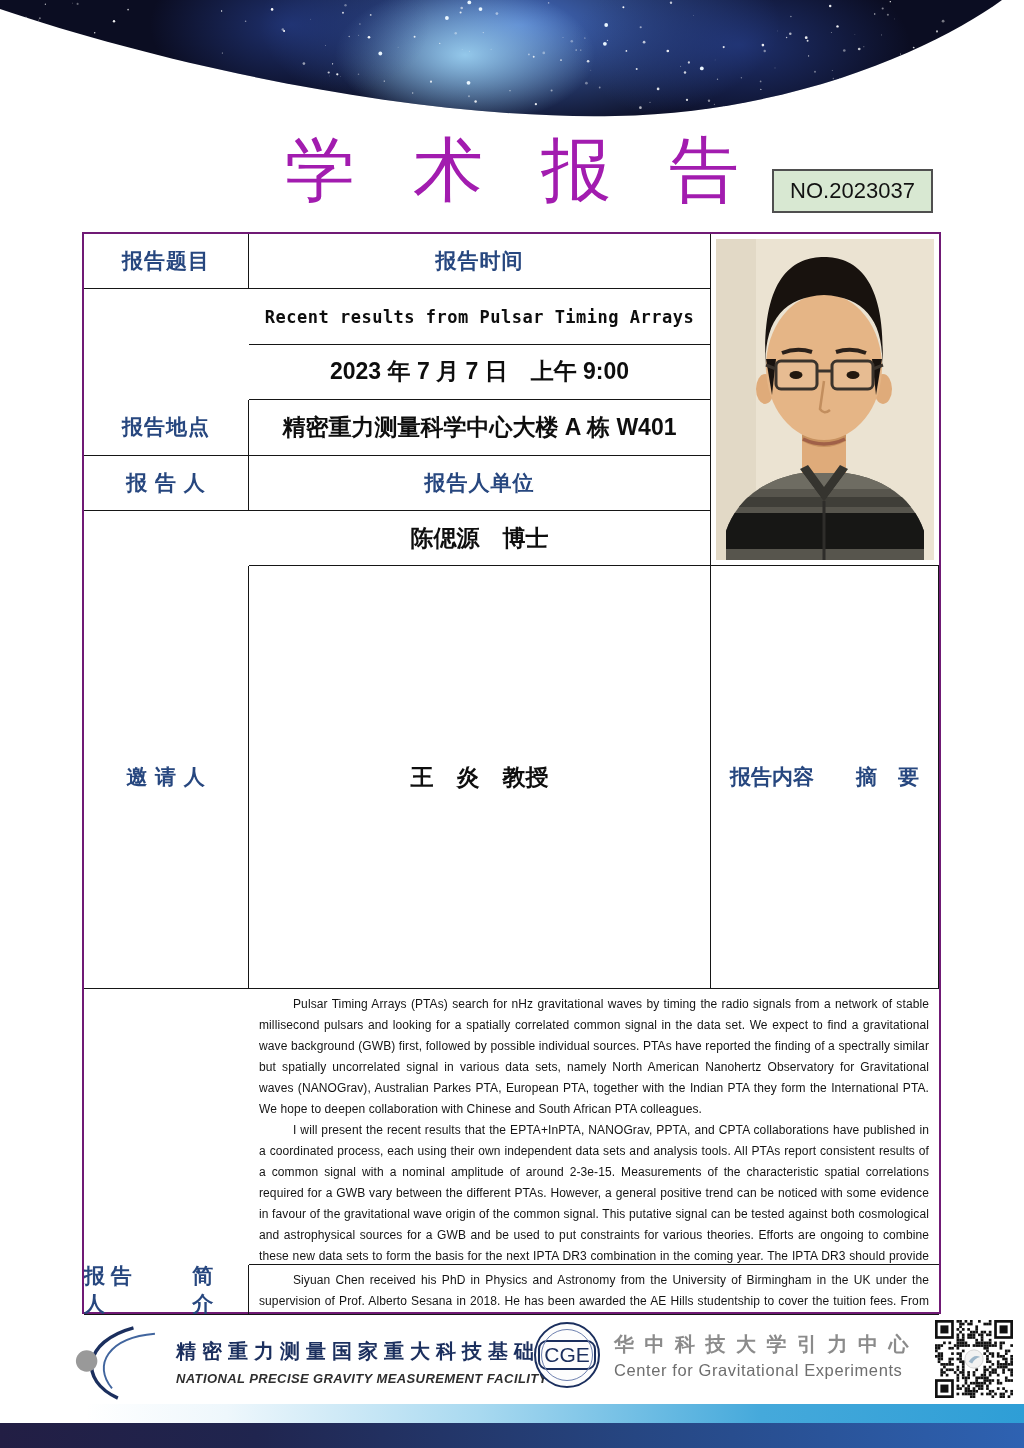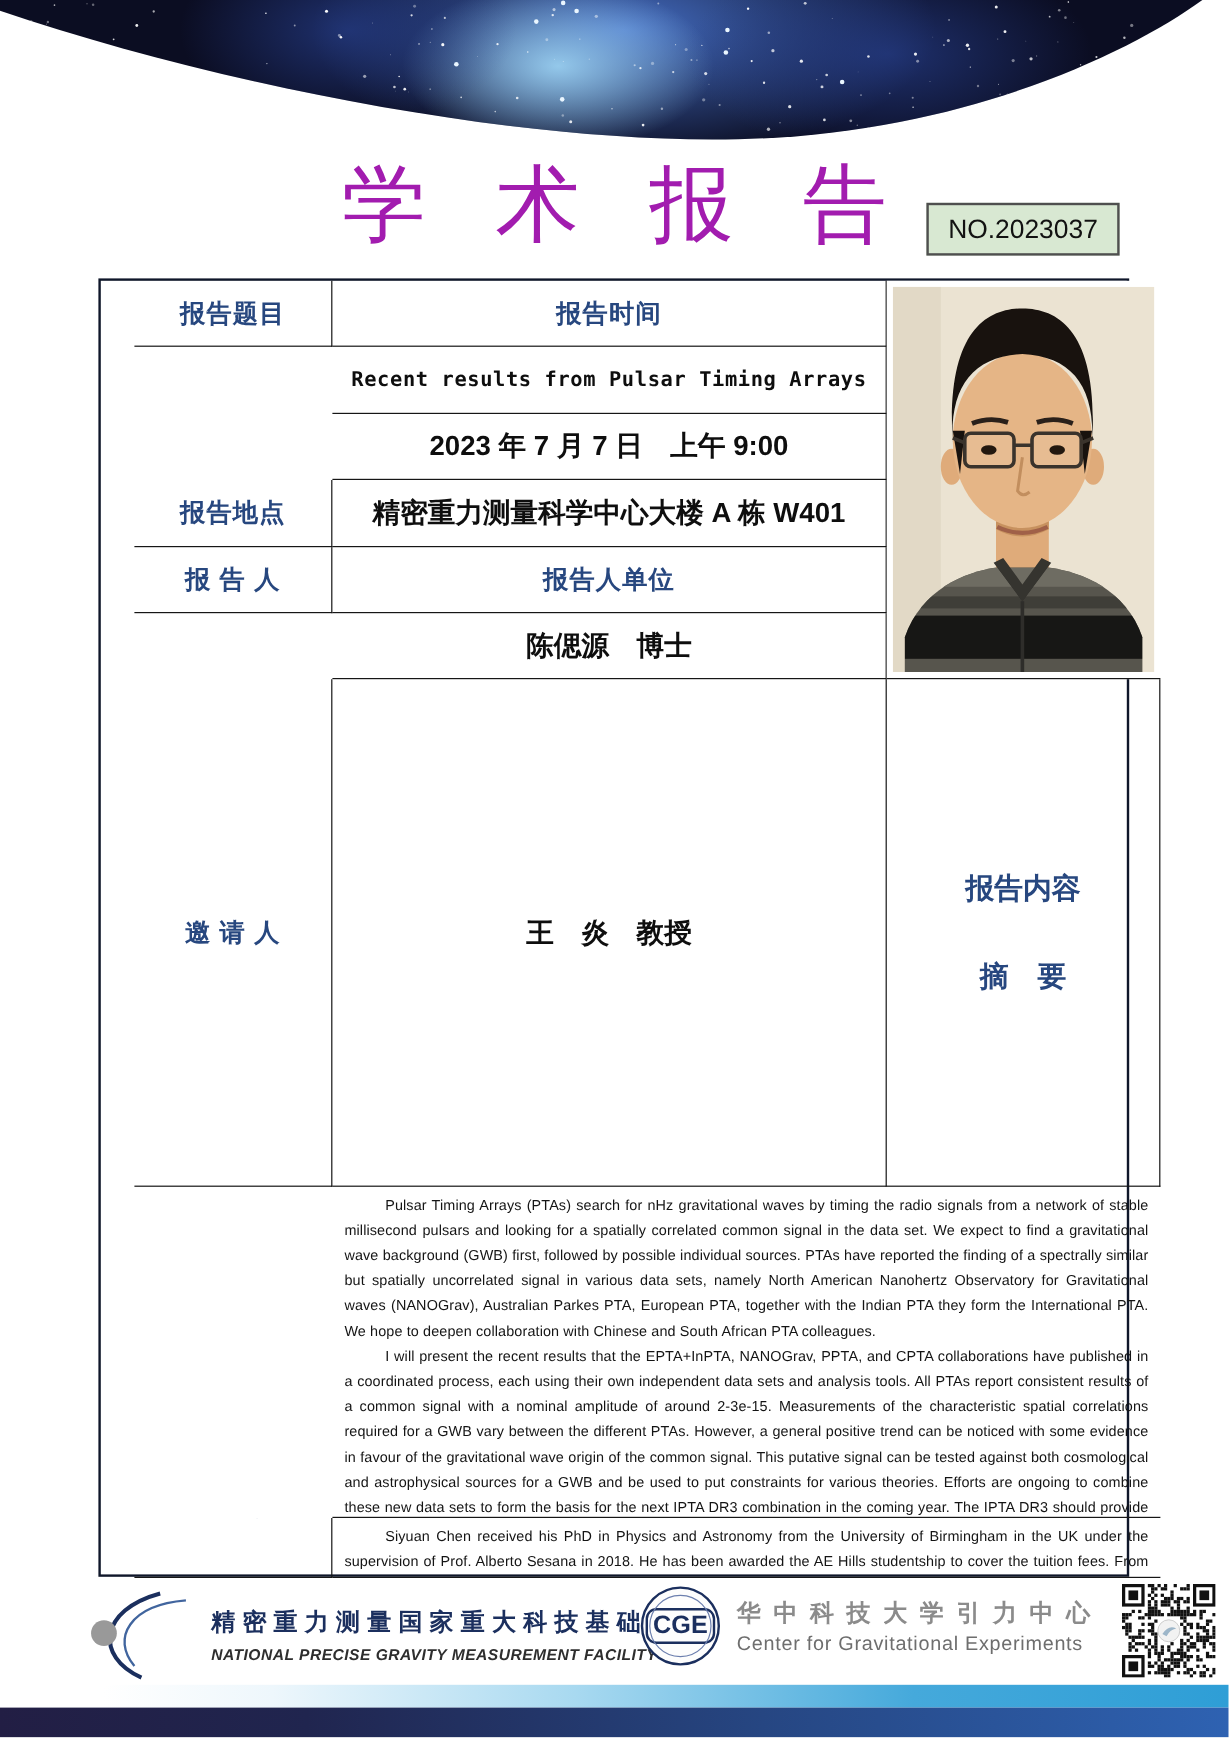--- a/index.html
+++ b/index.html
@@ -13,50 +13,50 @@
   .title{position:absolute;left:0;top:124px;width:1024px;margin:0;text-align:center;
          font-family:"DejaVu Serif",serif;font-weight:400;font-size:70px;color:#a21caf;
          letter-spacing:58px;padding-left:58px;box-sizing:border-box;line-height:92px;}
   .badge{position:absolute;left:772px;top:169px;width:161px;height:44px;
          background:var(--badge-green,#d8e8d2);border:2px solid #4f4f4f;box-sizing:border-box;
          display:flex;align-items:center;justify-content:center;
          font-weight:normal;font-size:22px;color:#121212;}
 
   
   .info-table{position:absolute;left:82px;top:232px;width:859px;height:1082px;box-sizing:border-box;
-        border:2px solid #0f172a;display:grid;
+        border:2px solid #701a75;display:grid;
         grid-template-columns:165px 462px 228px;
-        grid-template-rows:55.4px 55.4px 55.4px 55.4px 55.4px 55.4px 423px 276px 50px;padding-left:28px;}
+        grid-template-rows:55.4px 55.4px 55.4px 55.4px 55.4px 55.4px 423px 276px 50px;}
   .cell{box-sizing:border-box;border-right:1.5px solid #161616;border-bottom:1.5px solid #161616;
         display:flex;align-items:center;justify-content:center;overflow:hidden;}
   .lastcol{border-right:none;}
   .lastrow{border-bottom:none;}
   .lbl{color:var(--label-blue,#27477f);font-weight:bold;font-size:21px;letter-spacing:1px;}
-  .lbl2{flex-direction:column;gap:42px;color:var(--label-blue,#27477f);font-weight:bold;font-size:24px;}
+  .lbl2{flex-direction:row;gap:42px;color:var(--label-blue,#27477f);font-weight:bold;font-size:21px;}
   .val{font-weight:bold;font-size:23px;color:#0e0e0e;grid-column:2;}
   .val.mono{font-family:"DejaVu Sans Mono",monospace;font-size:17px;letter-spacing:0.5px;}
   .photo-cell{grid-column:3;grid-row:1/7;border-bottom:1.5px solid #161616;box-sizing:border-box;
         display:flex;align-items:center;justify-content:center;background:#fff;}
   .photo-cell svg{width:218px;height:321px;display:block;}
   .text-cell{grid-column:2/4;display:block;padding:5px 10px 0 10px;}
   .text-cell p{margin:0;text-indent:34px;text-align:justify;font-size:12px;line-height:21px;
         color:#141414;letter-spacing:0.1px;}
   .participants-val{grid-column:2/4;font-weight:bold;font-size:22px;color:#0e0e0e;}
 
   
   .footer{position:absolute;left:0;top:1318px;width:1024px;height:86px;}
   .facility{position:absolute;left:56px;top:4px;display:flex;align-items:center;gap:8px;}
   .facility-logo{width:112px;height:80px;display:block;}
   .f-cn{font-size:20px;font-weight:bold;color:var(--footer-navy,#1b2f5e);letter-spacing:6px;}
   .f-en{font-size:13px;font-style:italic;font-weight:bold;color:#2e2e2e;letter-spacing:0.4px;margin-top:6px;}
   .cge{position:absolute;left:534px;top:4px;display:flex;align-items:center;gap:14px;}
   .seal{width:66px;height:66px;border-radius:50%;border:2.5px solid var(--footer-navy,#1b2f5e);
         box-sizing:border-box;display:flex;align-items:center;justify-content:center;background:#fdfdfd;position:relative;}
   .seal::before{content:"";position:absolute;inset:5px;border-radius:50%;border:1px solid #6c7fae;}
-  .seal-abbr{font-weight:bold;font-size:21px;color:var(--footer-navy,#1b2f5e);
+  .seal-abbr{font-weight:normal;font-size:21px;color:var(--footer-navy,#1b2f5e);
         border:2.5px solid var(--footer-navy,#1b2f5e);border-radius:9px;padding:1px 4px;line-height:24px;
         font-family:"Liberation Sans",sans-serif;}
   .c-cn{font-size:20px;color:#8b8b8b;letter-spacing:10.5px;font-weight:bold;}
   .c-en{font-size:16.5px;color:#6e6e6e;letter-spacing:0.6px;margin-top:3px;}
   .qr{position:absolute;left:935px;top:2px;width:78px;height:78px;display:block;}
 
   
   .bar-light{position:absolute;left:86px;top:1404px;width:938px;height:19px;
         background:linear-gradient(90deg,#ffffff 0%,#eef7fc 15%,#a8d9f0 42%,#45a9db 72%,#2e9ed6 100%);}
   .bar-dark{position:absolute;left:0;top:1423px;width:1024px;height:25px;

